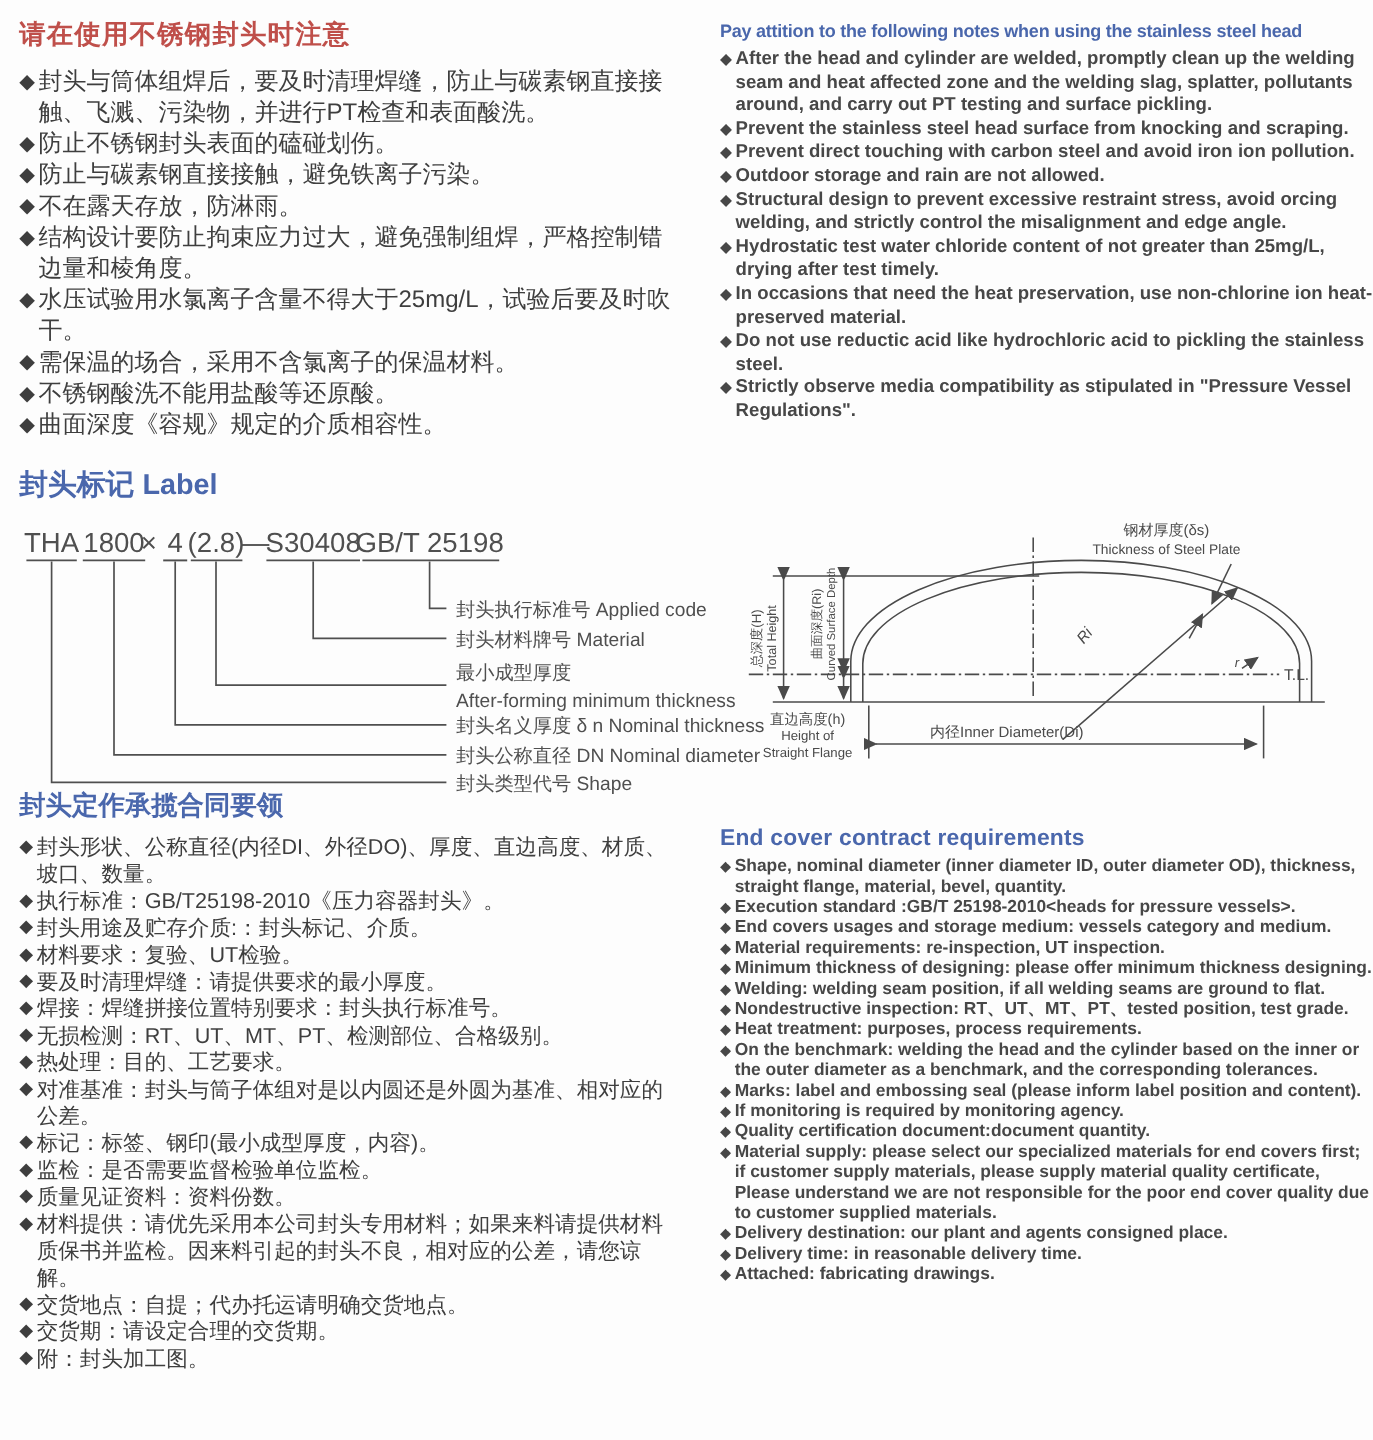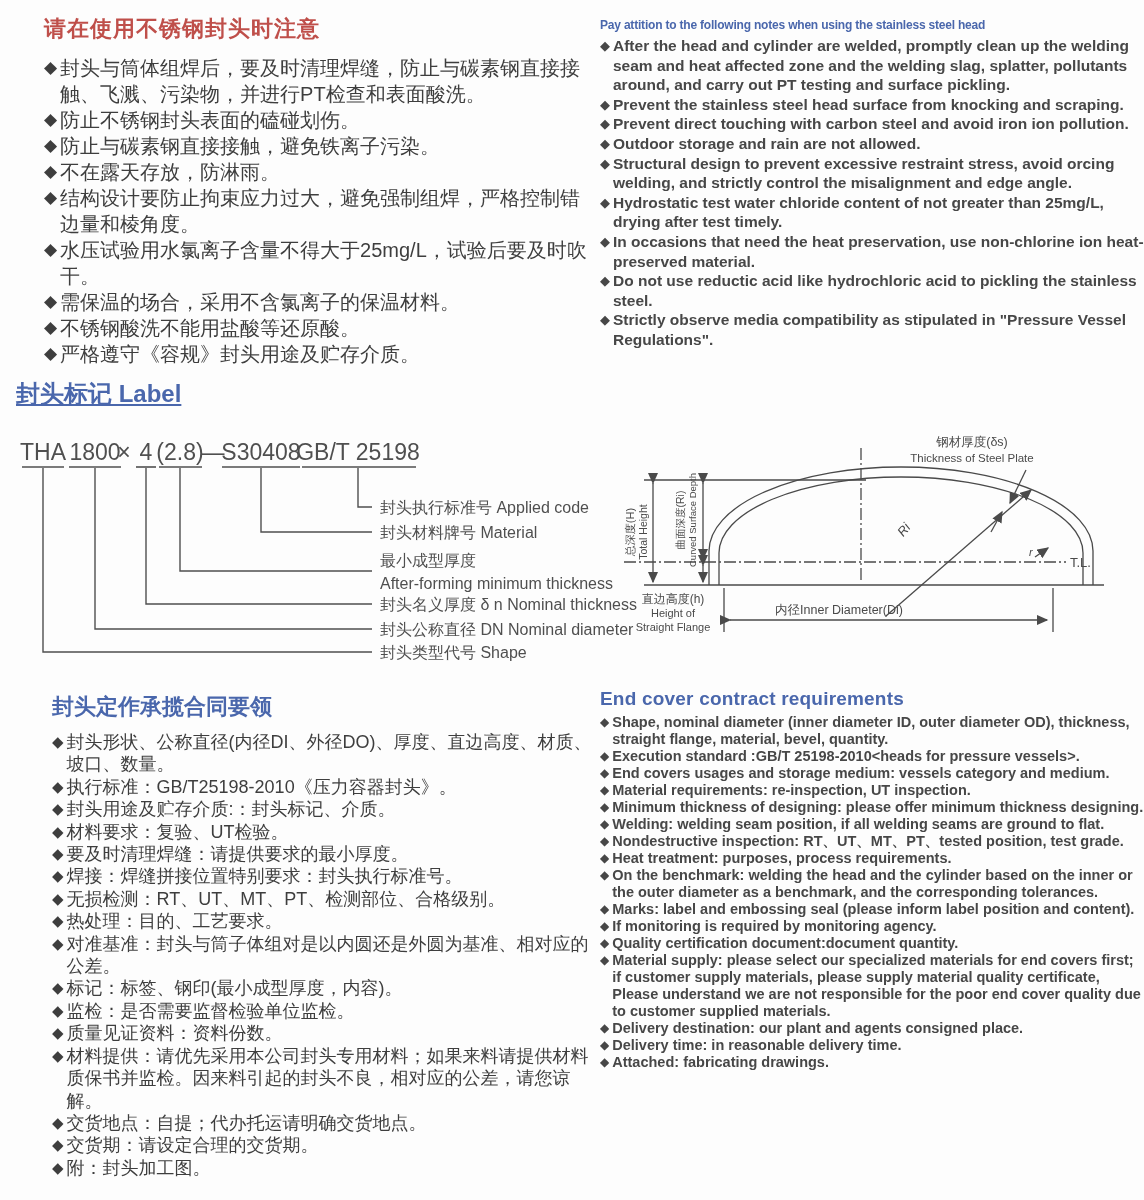--- a/index.html
+++ b/index.html
@@ -14,47 +14,47 @@
   ul{margin:0;padding:0;list-style:none;}
   .li{display:flex;align-items:flex-start;}
   .dm{flex:0 0 auto;margin-right:3px;}
   .txt{flex:1 1 auto;}
 
   
   .red-title{color:#bf4f4a;font-size:22px;letter-spacing:1px;}
   .blue{color:#4a67ac;}
 
   
-  #notes-cn{left:16px;top:14px;width:548px;margin-left:28px;}
+  #notes-cn{left:16px;top:14px;width:548px;}
   #notes-cn ul{margin-top:11px;}
   #notes-cn .li{font-size:20px;line-height:26px;}
   #notes-cn .dm{font-size:17px;line-height:26px;}
 
   
   #notes-en{left:600px;top:18px;width:544px;}
-  #notes-en h2{font-size:12px;letter-spacing:-0.2px;}
+  #notes-en h2{font-size:15px;letter-spacing:-0.2px;}
   #notes-en ul{margin-top:4px;}
   #notes-en .li{font-size:15.5px;line-height:19.6px;font-weight:bold;color:#474747;}
   #notes-en .dm{font-size:13px;line-height:19.6px;}
 
   
-  #label-heading{position:absolute;left:16px;top:378px;font-size:24px;font-weight:bold;text-decoration:underline;}
+  #label-heading{position:absolute;left:16px;top:388px;font-size:24px;font-weight:bold;}
   #label-svg{position:absolute;left:14px;top:440px;overflow:visible;}
   #label-svg text{fill:#4f4f4f;}
   .code-txt{font-size:23px;}
   .callout-txt{font-size:16px;}
 
   
   #head-diagram{position:absolute;left:604px;top:420px;overflow:visible;}
   #head-diagram text{fill:#4a4a4a;}
   #head-diagram .ln{stroke:#4a4a4a;stroke-width:1.3;fill:none;}
   #head-diagram .dash{stroke-dasharray:12 3 2 3;}
 
   
-  #contract-cn{left:16px;top:692px;width:552px;margin-left:36px;}
+  #contract-cn{left:16px;top:656px;width:552px;}
   #contract-cn h2{font-size:22px;}
   #contract-cn ul{margin-top:9px;}
   #contract-cn .li{font-size:18px;line-height:22.4px;}
   #contract-cn .dm{font-size:15px;line-height:22.4px;}
 
   
   #contract-en{left:600px;top:688px;width:546px;}
   #contract-en h2{font-size:19px;letter-spacing:0.2px;}
   #contract-en ul{margin-top:4px;}
   #contract-en .li{font-size:14.5px;line-height:17px;font-weight:bold;color:#474747;}
@@ -93,21 +93,21 @@
     <li class="li">
         <span class="dm">◆</span>
         <span class="txt">需保温的场合，采用不含氯离子的保温材料。</span>
       </li>
     <li class="li">
         <span class="dm">◆</span>
         <span class="txt">不锈钢酸洗不能用盐酸等还原酸。</span>
       </li>
     <li class="li">
         <span class="dm">◆</span>
-        <span class="txt">严格遵守《容规》封头用途及贮存介质。</span>
+        <span class="txt">曲面深度《容规》规定的介质相容性。</span>
       </li>
   </ul>
 </section>
 
 <section id="notes-en">
   <h2 class="blue">Pay attition to the following notes when using the stainless steel head</h2>
   <ul>
     <li class="li">
         <span class="dm">◆</span>
         <span class="txt">After the head and cylinder are welded, promptly clean up the welding seam and heat affected zone and the welding slag, splatter, pollutants around, and carry out PT testing and surface pickling.</span>

